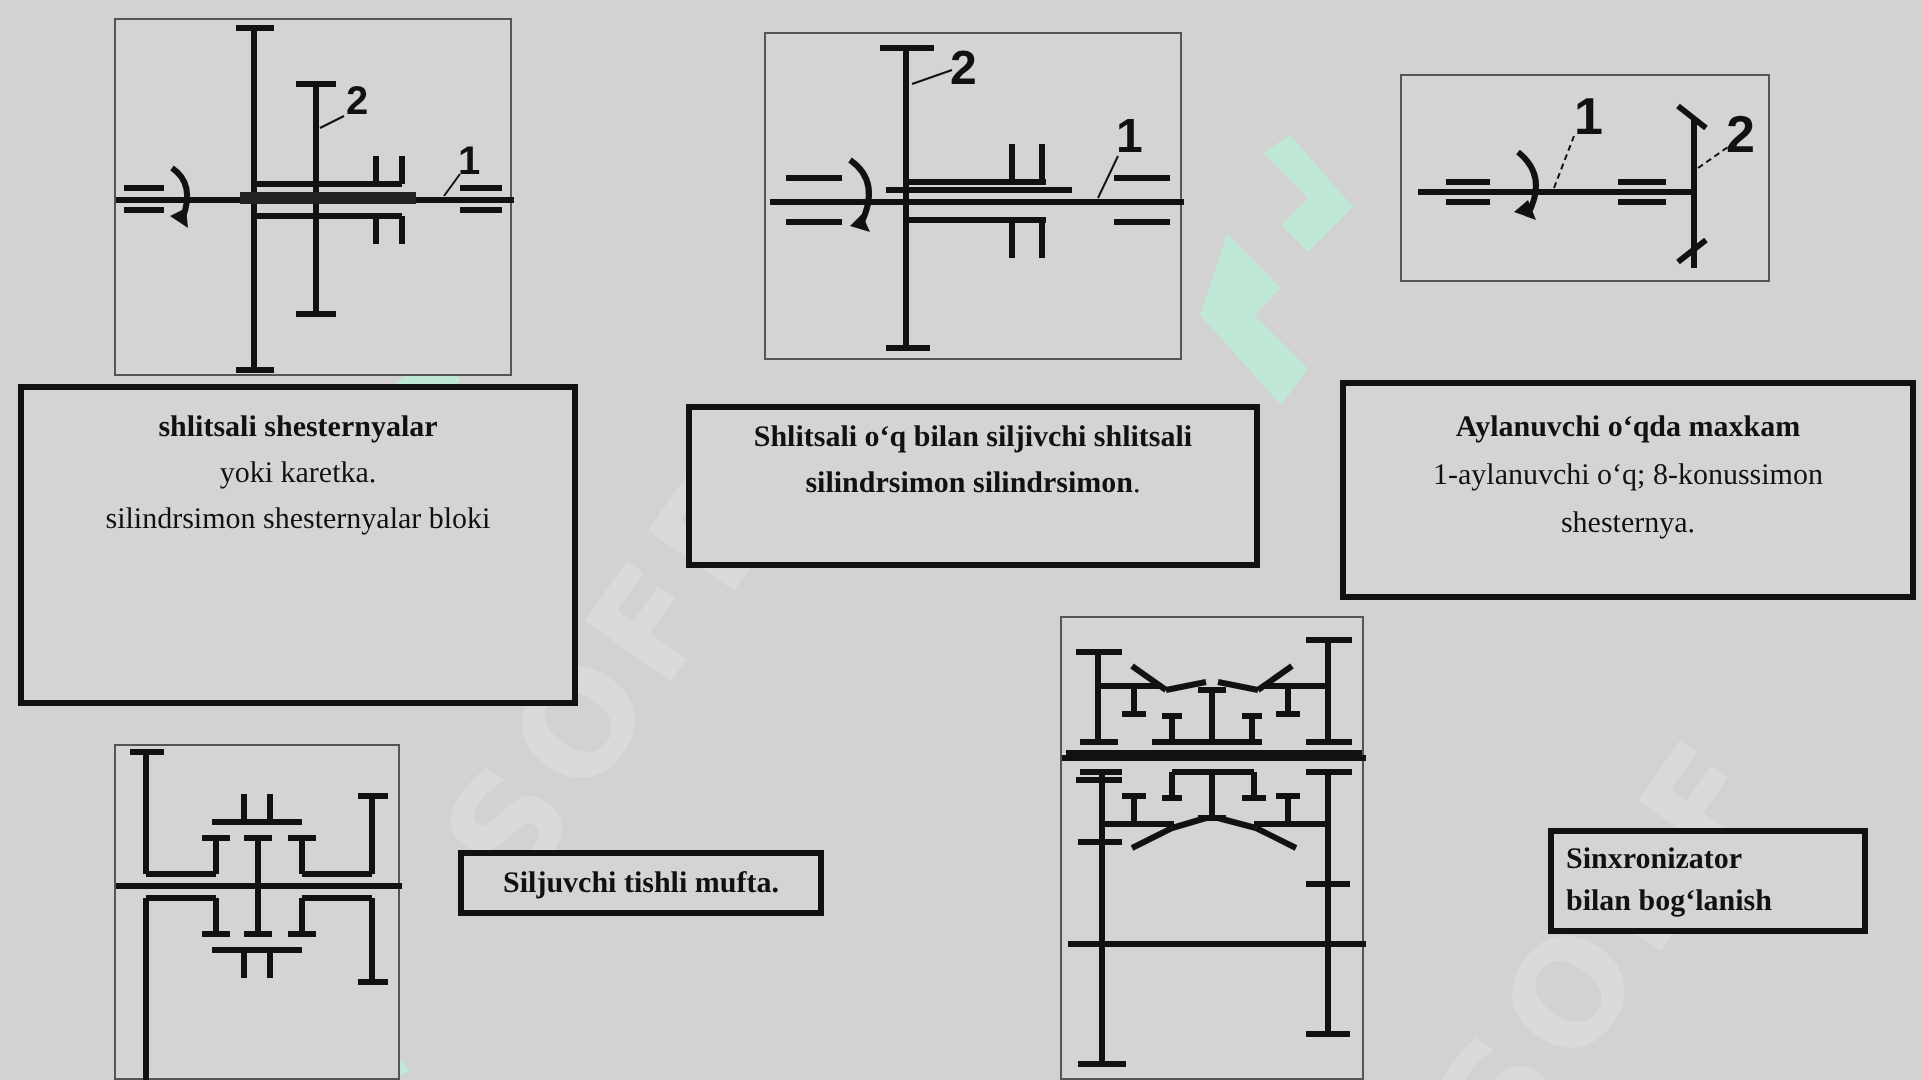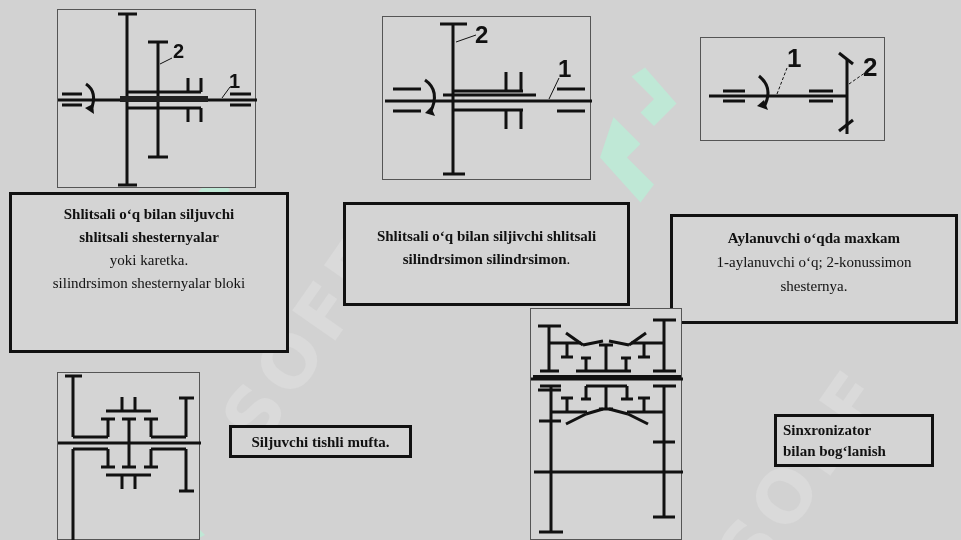--- a/index.html
+++ b/index.html
@@ -58,21 +58,20 @@
     <path d="M28 74 Q40 82 33 100" stroke="#111" stroke-width="3" fill="none"></path>
     <path d="M27 98 L36 104 L35 94 Z" fill="#111"></path>
     <line x1="102" y1="54" x2="114" y2="48" stroke="#111" stroke-width="1"></line>
     <line x1="164" y1="88" x2="172" y2="77" stroke="#111" stroke-width="1"></line>
   </svg>
   <span style="position:absolute;left:115px;top:30px;font-family:'Liberation Sans',sans-serif;font-weight:bold;font-size:20px;">2</span>
   <span style="position:absolute;left:171px;top:60px;font-family:'Liberation Sans',sans-serif;font-weight:bold;font-size:20px;">1</span>
 </div>
 
 <div class="cap" style="left:9px;top:192px;width:280px;height:161px;padding-top:8px;">
-  <span class="b">Shlitsali o‘q bilan siljuvchi</span>
   <span class="b">shlitsali shesternyalar</span>
   <span class="n">yoki karetka.</span>
   <span class="n">silindrsimon  shesternyalar bloki</span>
 </div>
 
 <div class="fig" style="left:382px;top:16px;width:209px;height:164px;">
   <svg width="209" height="164" viewBox="0 0 209 164">
     <g stroke="#111" stroke-width="3" fill="none">
       <line x1="2" y1="84" x2="209" y2="84"></line>
       <line x1="10" y1="72" x2="38" y2="72"></line>
@@ -92,21 +91,21 @@
     </g>
     <path d="M42 63 Q58 74 47 96" stroke="#111" stroke-width="3" fill="none"></path>
     <path d="M42 96 L52 99 L48 90 Z" fill="#111"></path>
     <line x1="73" y1="25" x2="93" y2="18" stroke="#111" stroke-width="1"></line>
     <line x1="166" y1="82" x2="176" y2="61" stroke="#111" stroke-width="1"></line>
   </svg>
   <span style="position:absolute;left:92px;top:4px;font-family:'Liberation Sans',sans-serif;font-weight:bold;font-size:24px;">2</span>
   <span style="position:absolute;left:175px;top:38px;font-family:'Liberation Sans',sans-serif;font-weight:bold;font-size:24px;">1</span>
 </div>
 
-<div class="cap" style="left:343px;top:202px;width:287px;height:104px;padding-top:20px;">
+<div class="cap" style="left:343px;top:202px;width:287px;height:82px;padding-top:3px;">
   <span class="b">Shlitsali o‘q bilan siljivchi shlitsali</span>
   <span style="display:block"><b>silindrsimon silindrsimon</b><span>.</span></span>
 </div>
 
 <div class="fig" style="left:700px;top:37px;width:185px;height:104px;">
   <svg width="185" height="104" viewBox="0 0 185 104">
     <g stroke="#111" stroke-width="3" fill="none">
       <line x1="8" y1="58" x2="145" y2="58"></line>
       <line x1="22" y1="53" x2="44" y2="53"></line>
         <line x1="22" y1="63" x2="44" y2="63"></line>
@@ -118,23 +117,23 @@
     </g>
     <path d="M58 38 Q73 50 63 69" stroke="#111" stroke-width="3" fill="none"></path>
     <path d="M56 68 L67 72 L63 62 Z" fill="#111"></path>
     <line x1="76" y1="56" x2="86" y2="30" stroke="#111" stroke-width="1" stroke-dasharray="3,2"></line>
     <line x1="148" y1="46" x2="168" y2="32" stroke="#111" stroke-width="1" stroke-dasharray="3,2"></line>
   </svg>
   <span style="position:absolute;left:86px;top:5px;font-family:'Liberation Sans',sans-serif;font-weight:bold;font-size:26px;">1</span>
   <span style="position:absolute;left:162px;top:14px;font-family:'Liberation Sans',sans-serif;font-weight:bold;font-size:26px;">2</span>
 </div>
 
-<div class="cap" style="left:670px;top:190px;width:288px;height:110px;padding-top:9px;line-height:24px;margin-top:24px;">
+<div class="cap" style="left:670px;top:190px;width:288px;height:110px;padding-top:9px;line-height:24px;">
   <span class="b">Aylanuvchi o‘qda maxkam</span>
-  <span class="n">1-aylanuvchi o‘q; 2-konussimon</span>
+  <span class="n">1-aylanuvchi o‘q; 8-konussimon</span>
   <span class="n">shesternya.</span>
 </div>
 
 <div class="fig" style="left:57px;top:372px;width:143px;height:168px;">
   <svg width="143" height="168" viewBox="0 0 143 168">
     <g stroke="#111" stroke-width="3" fill="none">
       <line x1="0" y1="70" x2="143" y2="70"></line>
       <line x1="15" y1="3" x2="15" y2="64"></line>
         <line x1="7" y1="3" x2="24" y2="3"></line>
       <line x1="15" y1="64" x2="50" y2="64"></line>

